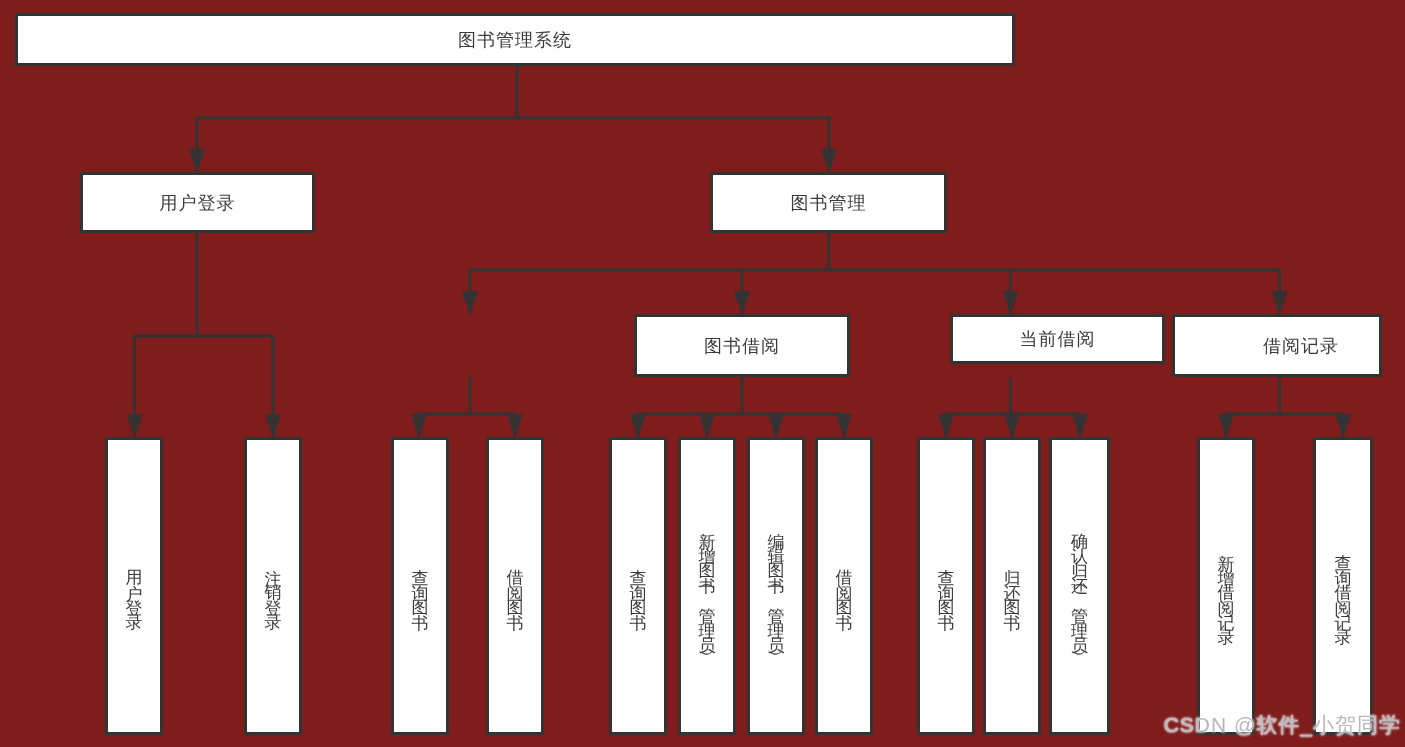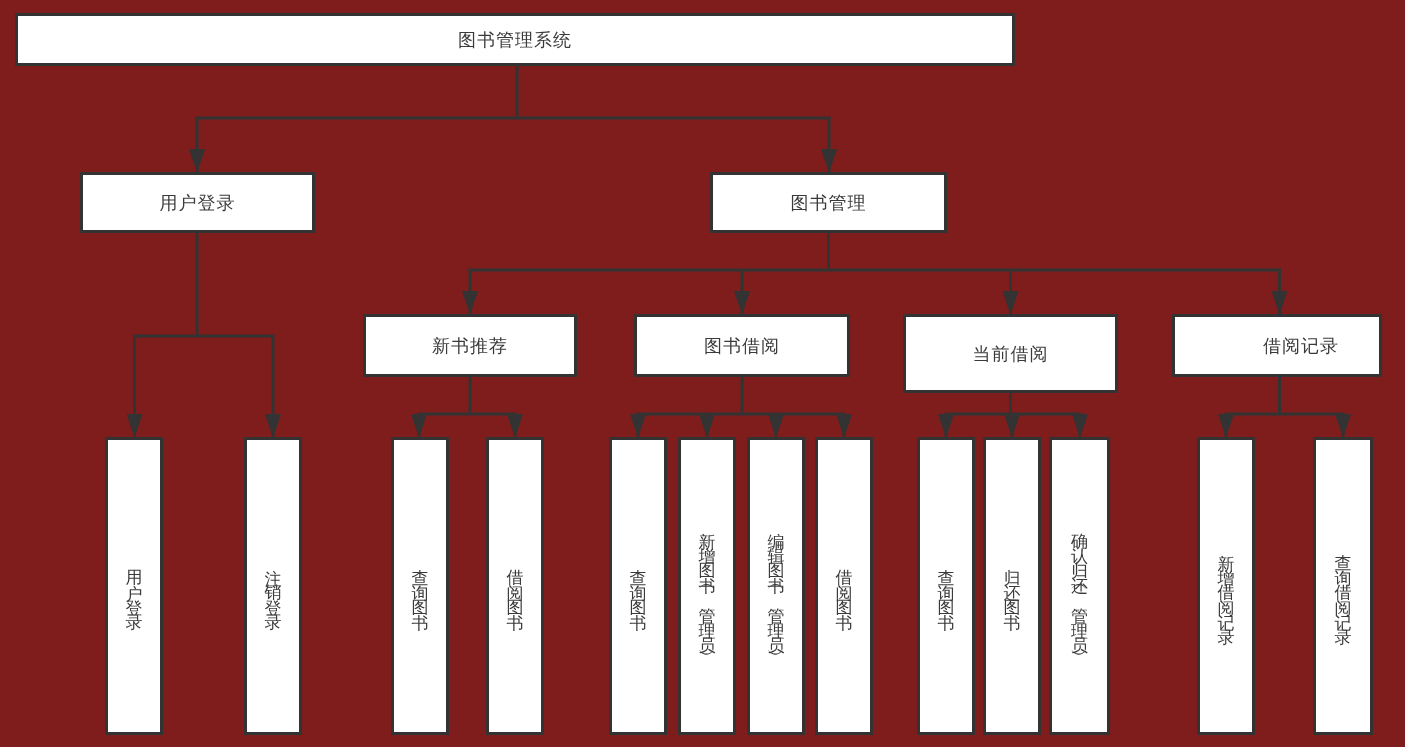--- a/index.html
+++ b/index.html
@@ -104,27 +104,24 @@
     <span>图书管理系统</span>
   </div>
 
   <div class="node h-label" style="left:80px; top:172px; width:235px; height:61px;">
     <span>用户登录</span>
   </div>
   <div class="node h-label" style="left:710px; top:172px; width:237px; height:61px;">
     <span>图书管理</span>
   </div>
 
-  <div class="node h-label" style="left:363px; top:314px; width:214px; height:63px;">
-    <span>新书推荐</span>
-  </div>
   <div class="node h-label" style="left:634px; top:314px; width:216px; height:63px;text-align:right;">
     <span>图书借阅</span>
   </div>
-  <div class="node h-label" style="left:903px; top:314px; width:215px; height:79px;">
+  <div class="node h-label" style="left:950px; top:314px; width:215px; height:50px;">
     <span>当前借阅</span>
   </div>
   <div class="node h-label" style="left:1172px; top:314px; width:210px; height:63px;padding-left:48px;">
     <span>借阅记录</span>
   </div>
 
   <div class="node leaf" style="left:105px; top:437px; width:58px; height:298px;">
     <span>用户登录</span>
   </div>
   <div class="node leaf" style="left:244px; top:437px; width:58px; height:298px;">
@@ -157,14 +154,15 @@
   <div class="node leaf" style="left:1049px; top:437px; width:61px; height:298px;">
     <span>确认归还（管理员）</span>
   </div>
   <div class="node leaf" style="left:1197px; top:437px; width:58px; height:298px;">
     <span>新增借阅记录</span>
   </div>
   <div class="node leaf" style="left:1313px; top:437px; width:60px; height:298px;">
     <span>查询借阅记录</span>
   </div>
 
+  <div class="watermark">CSDN @软件_小贺同学</div>
 
 </div>
 
 </body></html>

